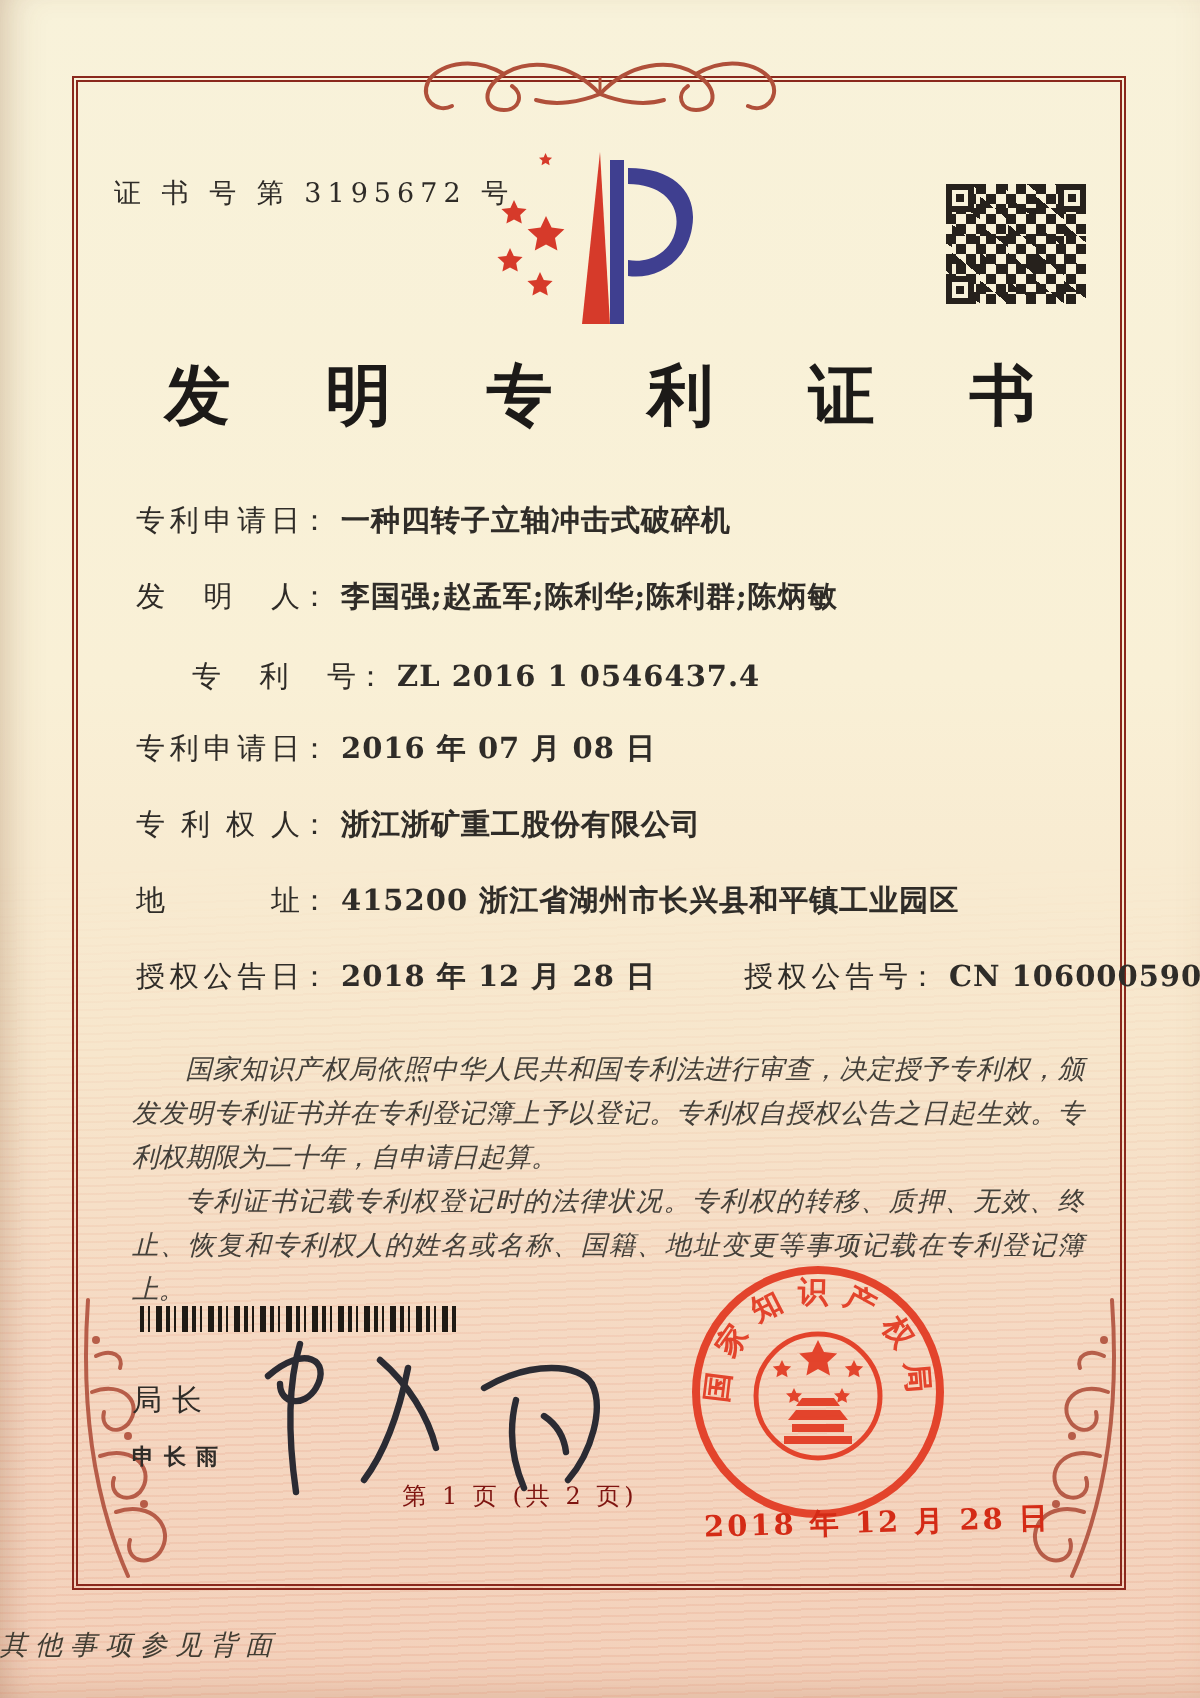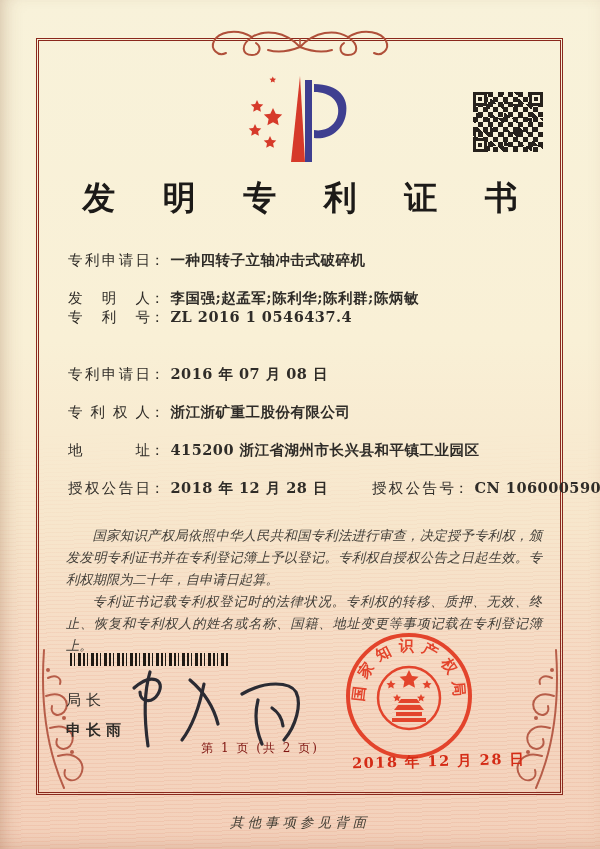--- a/index.html
+++ b/index.html
@@ -32,41 +32,41 @@
     background-image:
       repeating-conic-gradient(#26211c 0 25%, transparent 0 50%),
       repeating-conic-gradient(transparent 0 25%, #26211c 0 36%, transparent 0 50%);
     background-size:10px 10px,14px 14px;background-position:0 0,3px 5px;}
   .finder{position:absolute;width:14px;height:14px;border:3px solid #26211c;background:#f8f2da;box-sizing:border-box;}
   .finder::after{content:"";position:absolute;left:2px;top:2px;width:4px;height:4px;background:#26211c;}
   .f-tl{left:0;top:0;} .f-tr{right:0;top:0;} .f-bl{left:0;bottom:0;}
   .title{position:absolute;left:0;top:176px;width:600px;margin:0;text-align:center;
     font-size:33px;font-weight:700;letter-spacing:18px;text-indent:18px;color:#1c1a18;}
   .field-row{position:absolute;left:68px;width:480px;font-size:14.5px;white-space:nowrap;}
-  .r1{top:251px;} .r2{top:289px;} .r3{top:308px;} .r4{top:365px;}
+  .r1{top:251px;} .r2{top:289px;} .r3{top:329px;margin-left:28px;} .r4{top:365px;}
   .r5{top:403px;} .r6{top:441px;} .r7{top:479px;}
   .flabel{display:inline-block;width:82px;text-align:justify;text-align-last:justify;vertical-align:bottom;}
   .fcolon{margin-right:6px;}
   .fvalue{letter-spacing:.5px;font-weight:bold;}
   .pair2{margin-left:44px;}
   .paras{position:absolute;left:66px;top:525px;width:476px;font-size:13.3px;line-height:22px;
     font-style:italic;color:#44403a;text-align:justify;}
   .paras p{margin:0;text-indent:2em;}
   .barcode{position:absolute;left:70px;top:653px;width:160px;height:13px;
     background:repeating-linear-gradient(90deg,#1f1a14 0 2px,transparent 2px 4px,#1f1a14 4px 5px,transparent 5px 8px,#1f1a14 8px 11px,transparent 11px 13px);}
   .official-title{position:absolute;left:66px;top:691px;font-size:15px;letter-spacing:5px;font-weight:400;font-family:"DejaVu Sans","Liberation Sans",sans-serif;text-align:center;}
-  .official-name{position:absolute;left:66px;top:721px;font-size:15px;letter-spacing:5px;font-weight:600;font-family:"DejaVu Sans","Liberation Sans",sans-serif;}
+  .official-name{position:absolute;left:66px;top:721px;font-size:11px;letter-spacing:5px;font-weight:600;font-family:"DejaVu Sans","Liberation Sans",sans-serif;}
   .signature{position:absolute;left:120px;top:658px;}
   .seal{position:absolute;left:334px;top:624px;opacity:.92;}
   .seal-text{font-size:15px;letter-spacing:7px;fill:#e23820;font-weight:700;}
   .seal-date{position:absolute;left:352px;top:752px;font-size:14.5px;letter-spacing:1.5px;
     color:#d42b16;font-weight:600;transform:rotate(-1.5deg);}
   .page-indicator{position:absolute;left:0;top:740px;width:520px;text-align:center;
     font-size:12px;letter-spacing:2px;color:#7e1410;}
-  .back-note{position:absolute;left:0;top:814px;width:600px;text-align:center;
+  .back-note{position:absolute;left:0;top:814px;width:600px;
     font-size:13.5px;letter-spacing:4px;color:#413d33;font-style:italic;}
 </style>
 </head>
 <body>
 
 <div class="page">
 
   <div class="waves"></div>
 
   <div class="frame"></div>
@@ -105,20 +105,21 @@
       <path d="M20 108 C 38 102 50 116 42 128 C 36 136 24 132 27 122"></path>
       <path d="M10 30 C 18 26 24 30 22 36"></path>
     </g>
     <g fill="#a8402c">
       <circle cx="10" cy="22" r="2"></circle>
         <circle cx="26" cy="70" r="2"></circle>
         <circle cx="34" cy="104" r="2"></circle>
     </g>
   </svg>
 
+  <div class="cert-no">证 书 号 第 3195672 号</div>
 
   <svg class="logo" width="114" height="90" viewBox="0 0 114 90">
     <g fill="#d63a2a">
       <path d="M30 4 l1.6 3.4 3.7.4 -2.7 2.5 .7 3.6 -3.3-1.8 -3.2 1.8 .7-3.6 -2.8-2.5 3.8-.4z" transform="scale(.62) translate(18,0)"></path>
       <path d="M14 26 l1.9 4 4.4.5 -3.2 3 .8 4.3 -3.9-2.1 -3.8 2.1 .8-4.3 -3.3-3 4.5-.5z"></path>
       <path d="M30 34 l2.8 5.8 6.4.8 -4.7 4.4 1.2 6.3 -5.7-3.1 -5.6 3.1 1.2-6.3 -4.8-4.4 6.5-.8z"></path>
       <path d="M12 50 l1.9 4 4.4.5 -3.2 3 .8 4.3 -3.9-2.1 -3.8 2.1 .8-4.3 -3.3-3 4.5-.5z"></path>
       <path d="M27 62 l1.9 4 4.4.5 -3.2 3 .8 4.3 -3.9-2.1 -3.8 2.1 .8-4.3 -3.3-3 4.5-.5z"></path>
       <path d="M57 2 L62 88 L48 88 Z"></path>
     </g>

